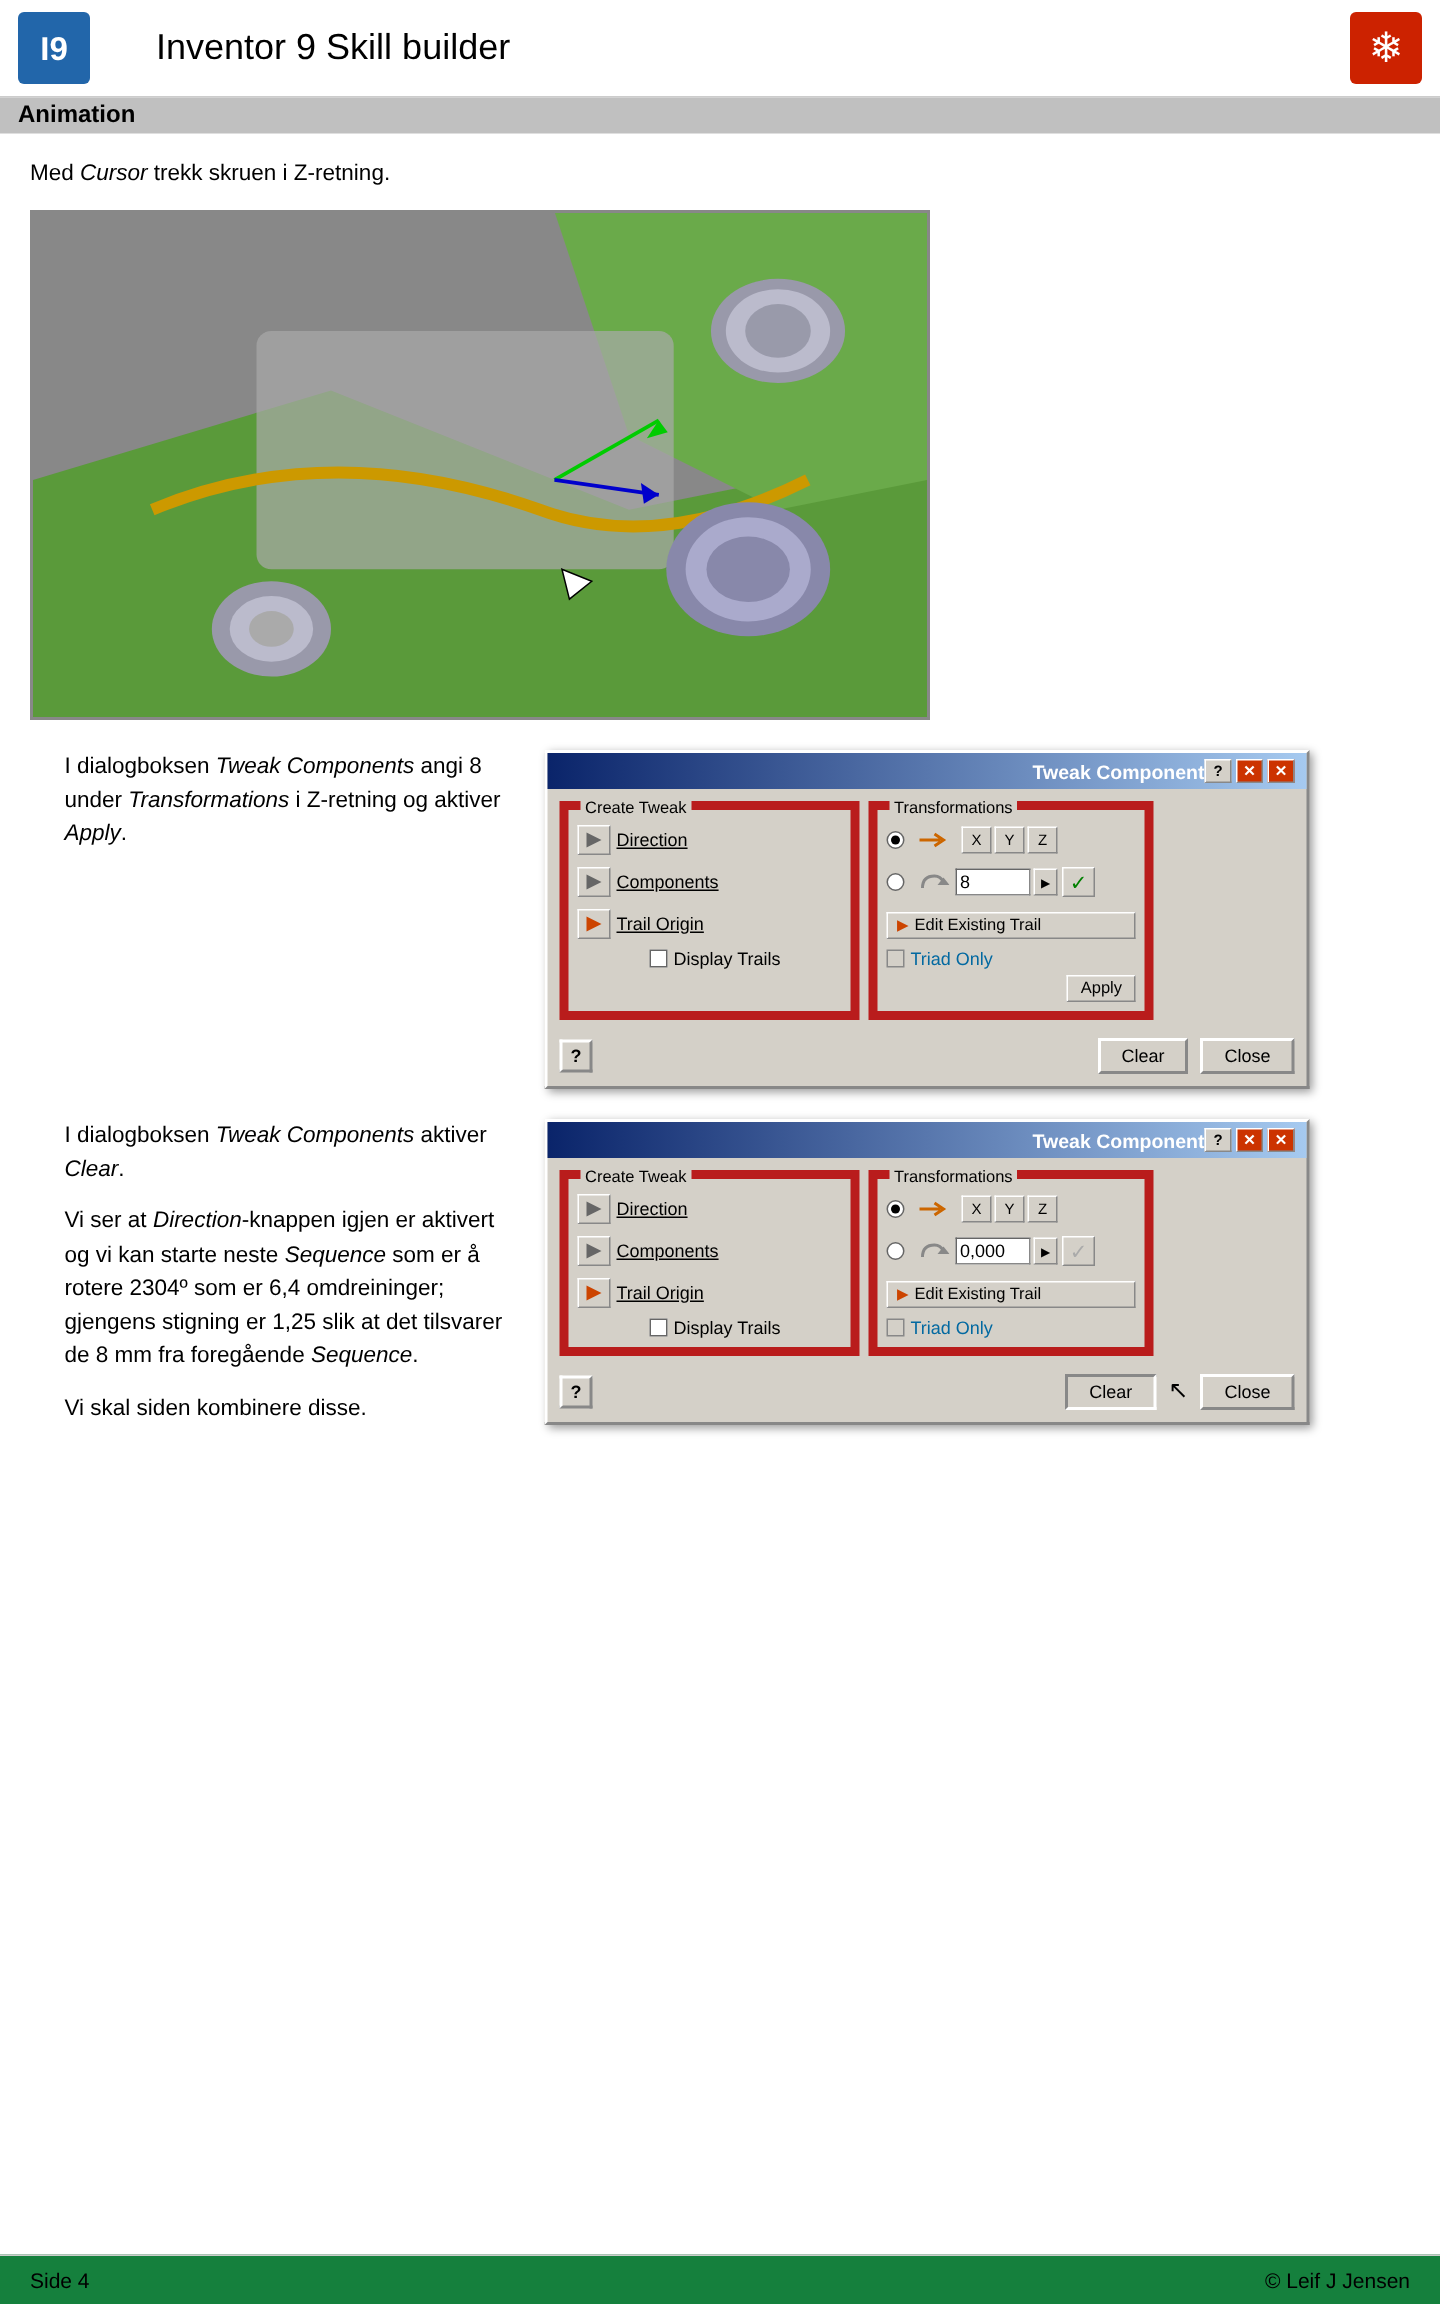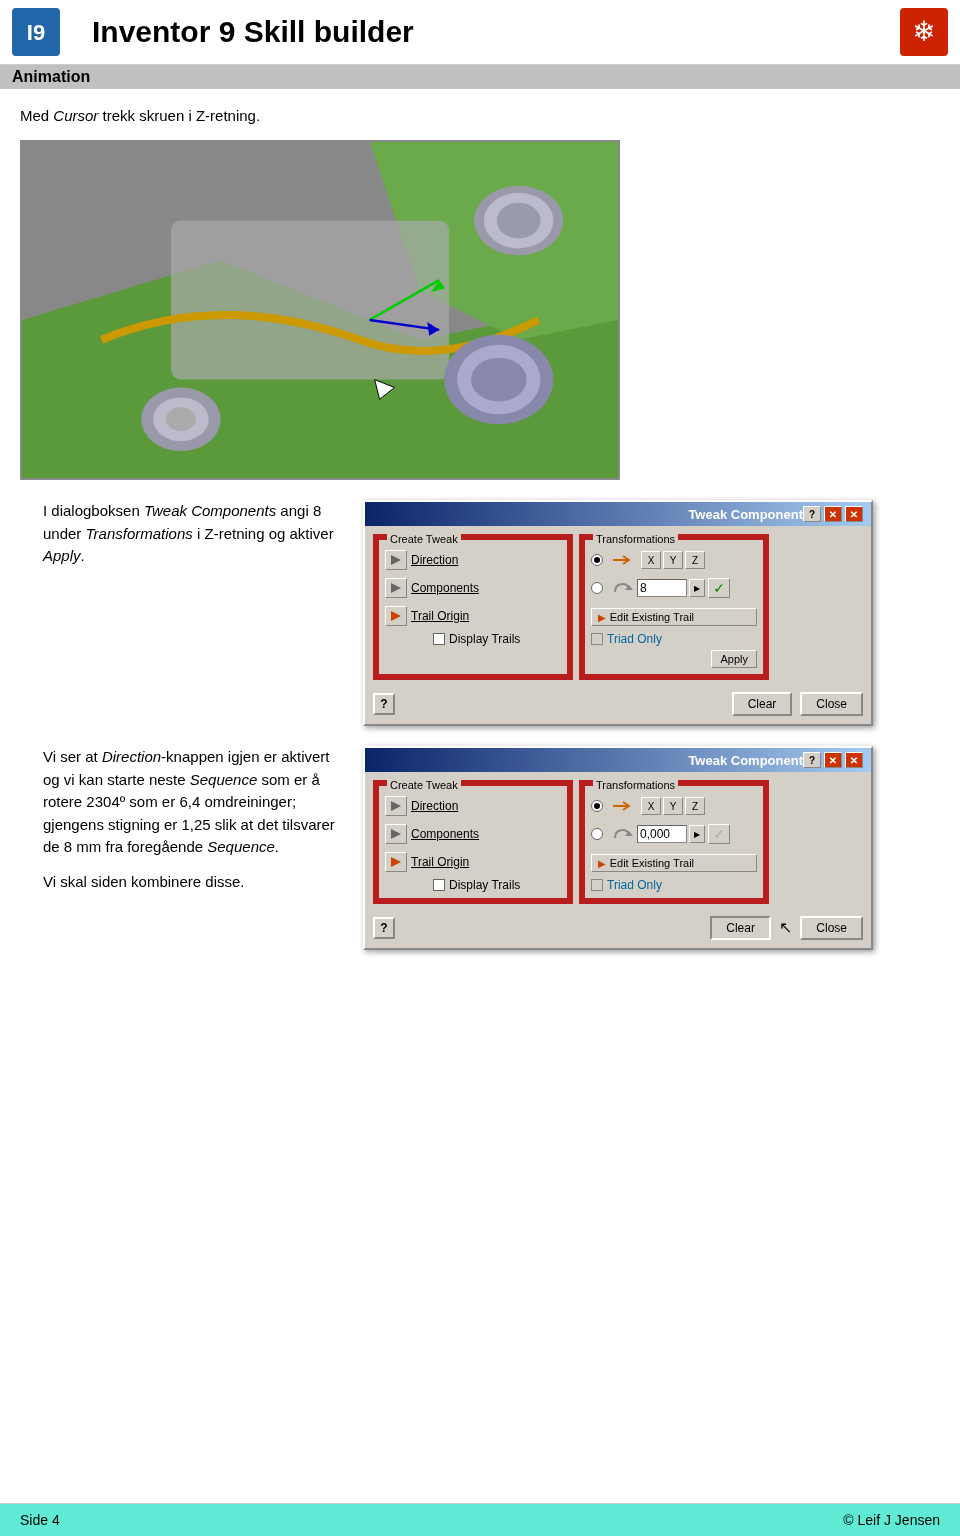--- a/index.html
+++ b/index.html
@@ -17,25 +17,25 @@
     .header {
       display: flex;
       align-items: center;
       padding: 8px 12px;
       border-bottom: 1px solid #ccc;
       background: #fff;
     }
     .header-logo {
       width: 72px;
       height: 48px;
-      margin-right: 8px;
+      margin-right: 20px;
     }
     .header-title {
-      font-size: 30px;
-      font-weight: bold;
+      font-size: 24px;
+      font-weight: normal;
     }
     .header-snowflake {
       margin-left: auto;
       width: 48px;
       height: 48px;
     }
 
     
     .section-label {
       background: #c0c0c0;
@@ -356,21 +356,21 @@
     .page-footer {
       position: absolute;
       bottom: 0;
       left: 0;
       right: 0;
       padding: 8px 20px;
       border-top: 1px solid #ccc;
       display: flex;
       justify-content: space-between;
       font-size: 14px;
-      background: #5eead4;
+      background: #15803d;
     }
 
     .transforms-inner {
       display: flex;
       flex-direction: column;
     }
 
     
     .disabled-text {
       color: #0369a1;
@@ -548,20 +548,23 @@
           <button class="dialog-main-btn">Clear</button>
           <button class="dialog-main-btn">Close</button>
         </div>
       </div>
     </div>
   </div>
 
   <div class="row">
     <div class="row-text">
       <p style="margin-bottom:12px;">
+        I dialogboksen <em>Tweak Components</em> aktiver <em>Clear</em>.
+      </p>
+      <p style="margin-bottom:12px;">
         Vi ser at <em>Direction</em>-knappen igjen er aktivert og vi kan starte neste <em>Sequence</em> som er å rotere 2304º som er 6,4 omdreininger; gjengens stigning er 1,25 slik at det tilsvarer de 8 mm fra foregående <em>Sequence</em>.
       </p>
       <p>Vi skal siden kombinere disse.</p>
     </div>
     <div class="row-dialog">
 
       <div class="dialog">
         <div class="dialog-titlebar">
           <span>Tweak Component</span>
           <div class="dialog-titlebar-buttons">

